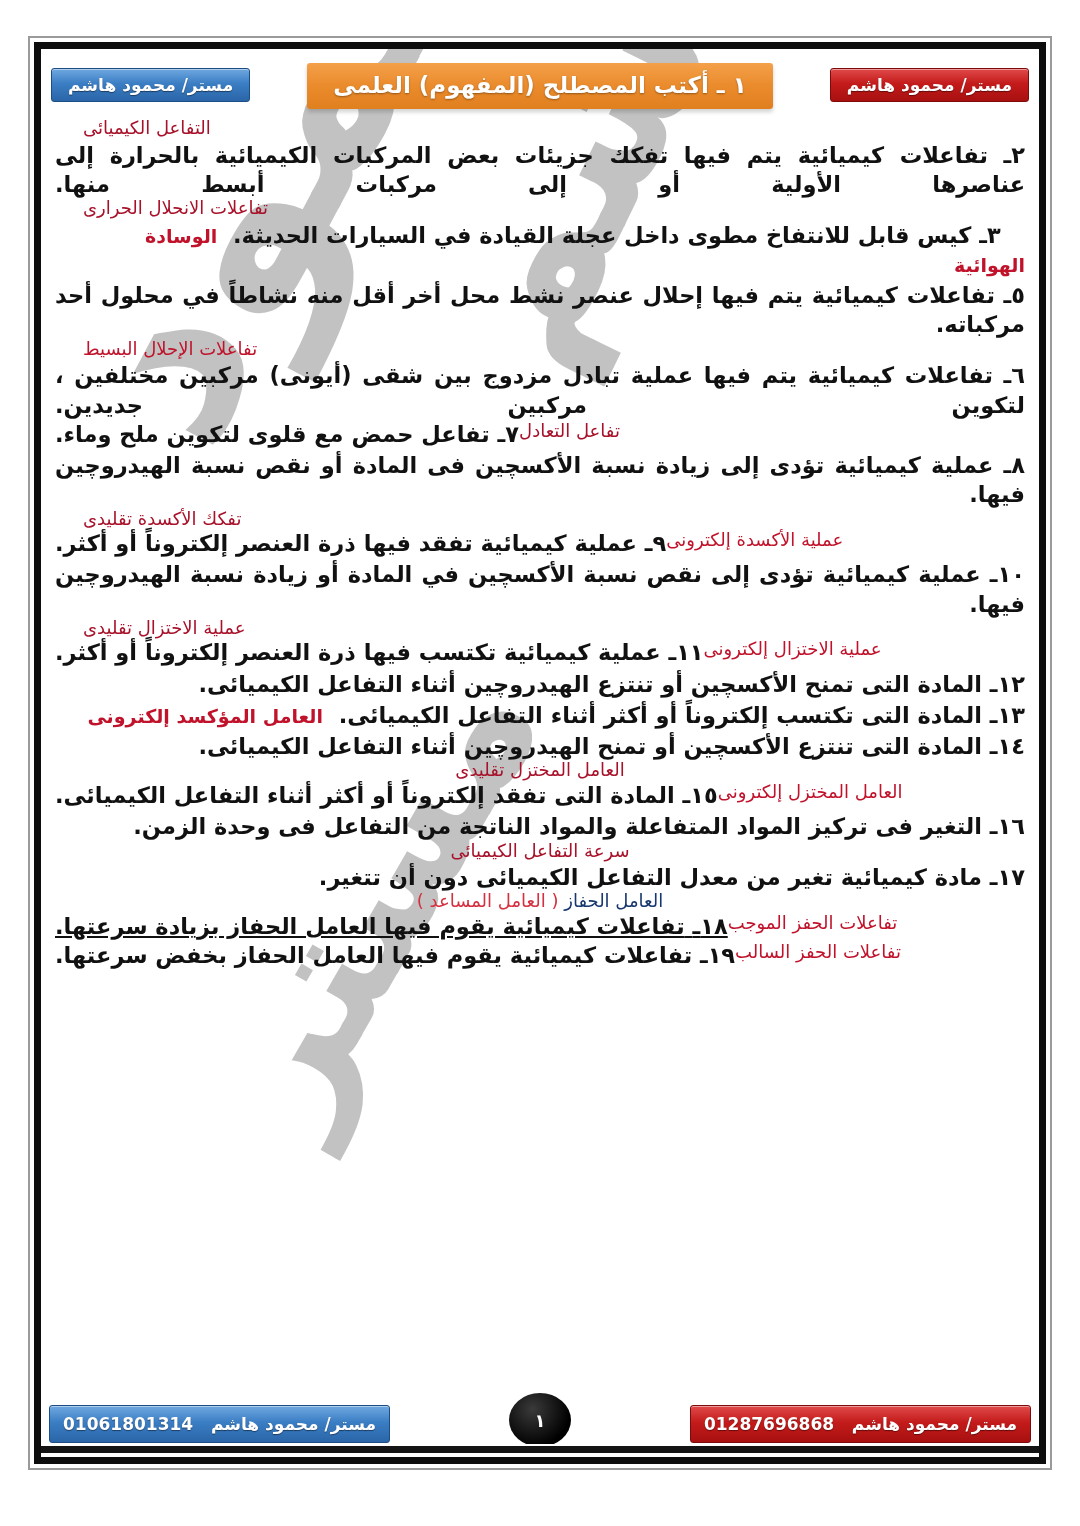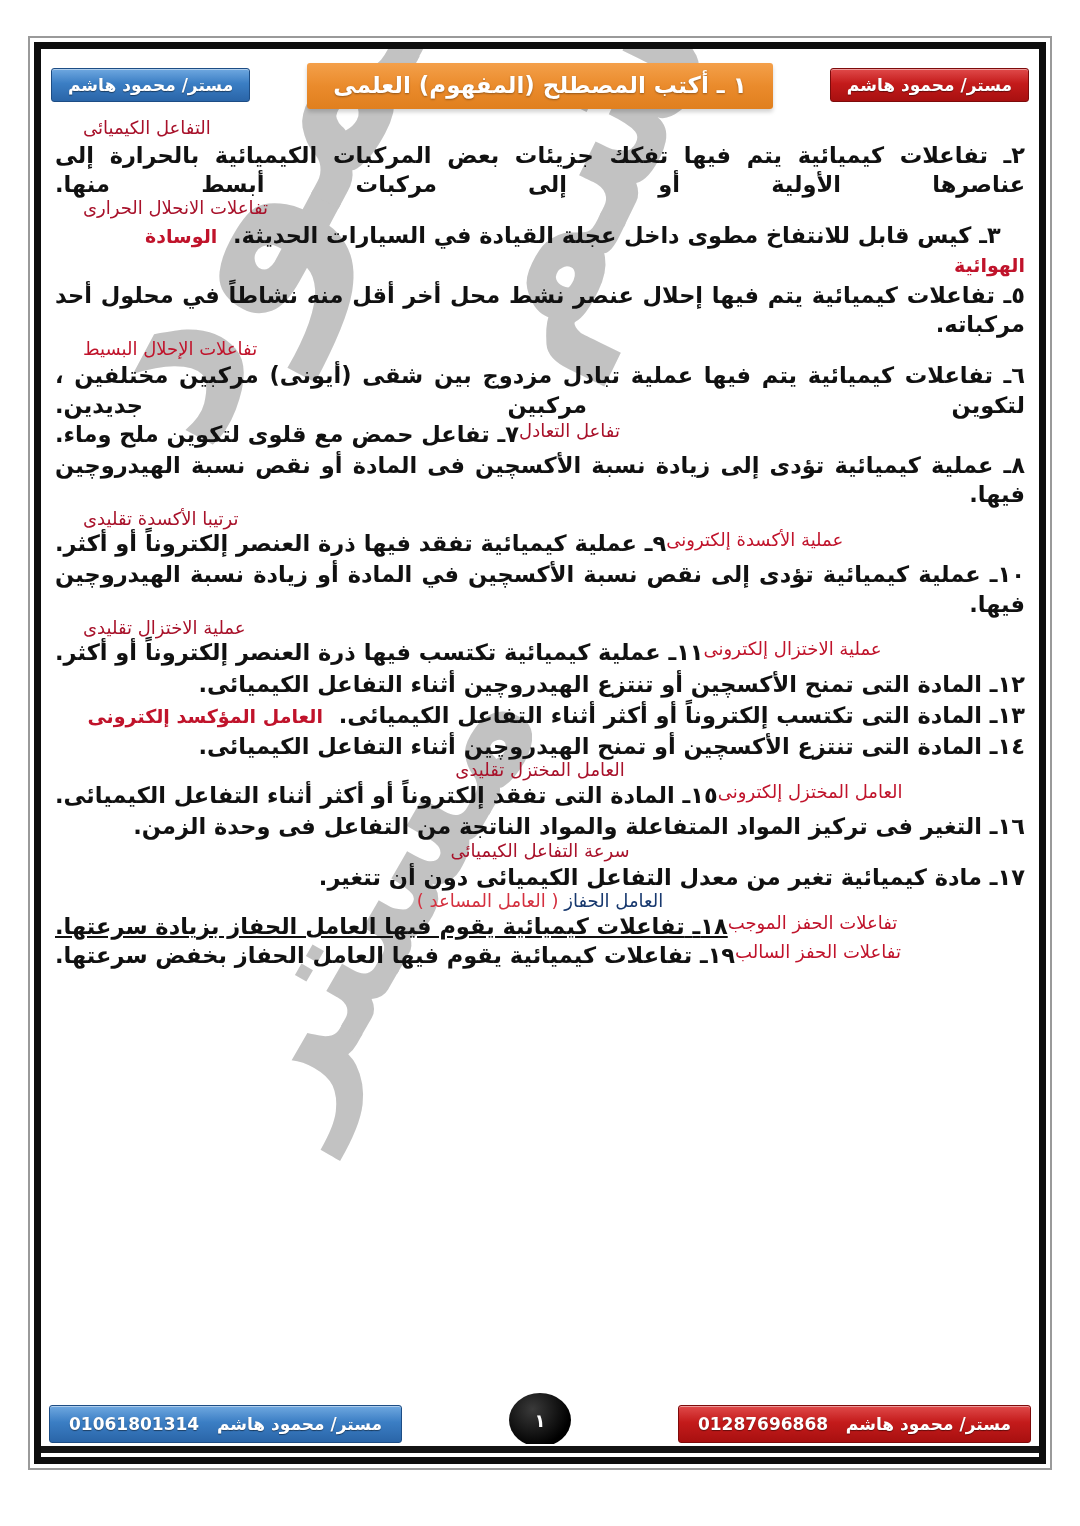--- a/index.html
+++ b/index.html
@@ -182,21 +182,21 @@
     position: absolute;
     left: 8px; right: 8px; bottom: 14px;
     display: flex;
     align-items: flex-end;
     justify-content: space-between;
   }
   .foot-badge {
     font-size: 17px;
     font-weight: 700;
     color: #ffffff;
-    padding: 8px 19px;
+    padding: 8px 13px;
     border-radius: 3px;
     white-space: nowrap;
     text-shadow: 0 1px 1px rgba(0,0,0,.45);
     letter-spacing: .2px;
   }
   .pagenum {
     position: absolute;
     left: 50%;
     bottom: 10px;
     transform: translateX(-50%);
@@ -290,21 +290,21 @@
           </span>
         </div>
       </div>
 
       <div class="q">
         <div class="q-text">
           <span>٨ـ</span>
           <span>عملية كيميائية تؤدى إلى زيادة نسبة الأكسچين فى المادة أو نقص نسبة الهيدروچين فيها.</span>
         </div>
         <div class="ans-row">
-          <span class="ans ans-dark ans-left">ترتيبا الأكسدة تقليدى</span>
+          <span class="ans ans-dark ans-left">تفكك الأكسدة تقليدى</span>
         </div>
       </div>
 
       <div class="q">
         <div class="ans-row">
           <span class="ans ans-pos-far-left">عملية الأكسدة إلكترونى</span>
           <span class="q-text" style="white-space:nowrap;text-align-last:right;">
             <span>٩ـ</span>
             <span>عملية كيميائية تفقد فيها ذرة العنصر إلكتروناً أو أكثر.</span>
           </span>

